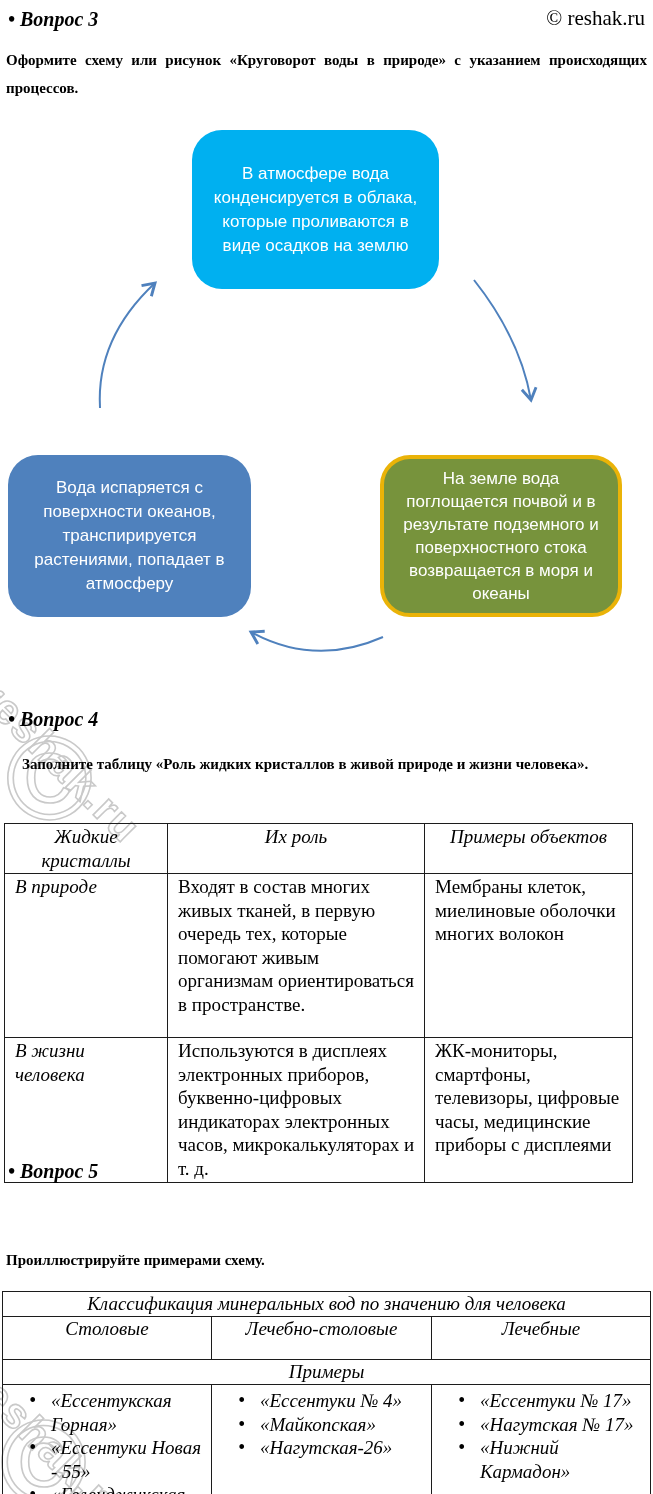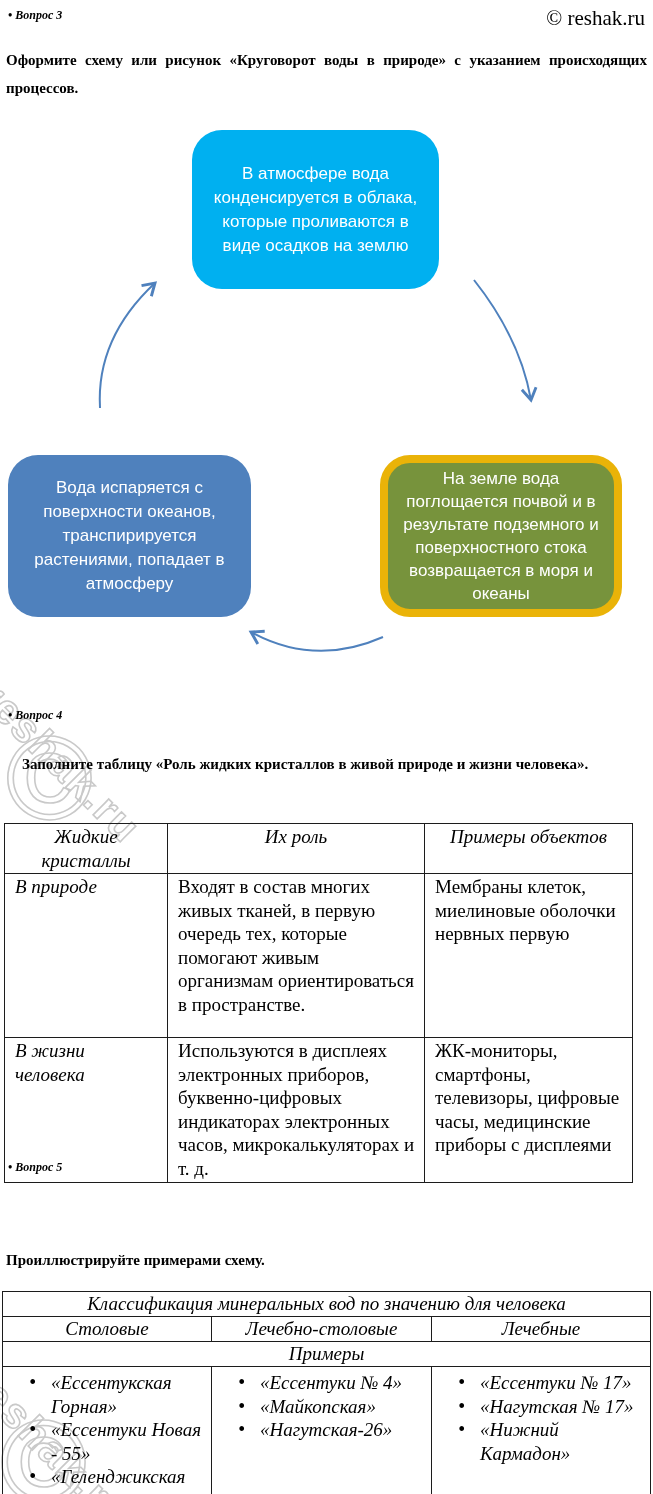--- a/index.html
+++ b/index.html
@@ -2,40 +2,40 @@
 <html><head>
 <meta charset="utf-8">
 <style>
   * { margin:0; padding:0; box-sizing:border-box; }
   html,body { width:653px; height:1494px; }
   body {
     position:relative; background:#ffffff; overflow:hidden;
     font-family:"Liberation Serif", serif; color:#000;
   }
   .abs { position:absolute; }
-  .qlabel { font-family:"Liberation Serif", serif; font-style:italic; font-weight:bold; font-size:12px; z-index:2; }
+  .qlabel { font-family:"Liberation Serif", serif; font-style:italic; font-weight:bold; font-size:20px; z-index:2; }
   .task { font-weight:bold; font-size:15px; line-height:28px; text-align:justify; z-index:2; }
   .credit { font-size:21px; }
 
   
   .wm {
     position:absolute; z-index:1; pointer-events:none;
     font-family:"Liberation Sans", sans-serif; font-weight:bold;
     color:transparent; -webkit-text-stroke:1.6px #c9c9c9;
   }
 
   
   .diagram { position:absolute; left:0; top:110px; width:653px; height:560px; z-index:2; }
   .diagram svg { position:absolute; left:0; top:0; }
   .node {
     position:absolute; border-radius:30px; padding:4px 14px;
     display:flex; align-items:center; justify-content:center; text-align:center;
     color:#fff; font-family:"Liberation Sans", sans-serif; font-size:17px; line-height:24px;
   }
-  .node-ground { border:8px solid #eab308; line-height:23px; }
+  .node-ground { border:4px solid #eab308; line-height:23px; }
 
   
   table { border-collapse:collapse; table-layout:fixed; z-index:2; background:transparent; }
   td, th { border:1.5px solid #1c1c1c; vertical-align:top; font-size:19px; line-height:23.5px; font-weight:normal; }
   .t1 th { font-style:italic; text-align:center; padding:1px 6px; }
   .t1 td { padding:1px 8px 1px 10px; }
   .t1 td.cat { font-style:italic; }
   .t2 td { text-align:center; line-height:22px; padding:1px 4px;font-style:italic; }
   .t2 td.cell-list { text-align:left; padding:4px 6px 4px 22px; line-height:23.5px; }
   ul.ex { list-style:none; margin:0; padding:0; }
@@ -82,21 +82,21 @@
     </colgroup>
   <tbody>
       <tr style="height:48px;">
     <th>Жидкие кристаллы</th>
     <th>Их роль</th>
     <th>Примеры объектов</th>
   </tr>
   <tr style="height:164px;">
     <td class="cat">В природе</td>
     <td>Входят в состав многих живых тканей, в первую очередь тех, которые помогают живым организмам ориентироваться в пространстве.</td>
-    <td>Мембраны клеток, миелиновые оболочки нервных первую</td>
+    <td>Мембраны клеток, миелиновые оболочки многих волокон</td>
   </tr>
   <tr style="height:145px;">
     <td class="cat">В жизни человека</td>
     <td>Используются в дисплеях электронных приборов, буквенно-цифровых индикаторах электронных часов, микрокалькуляторах и т. д.</td>
     <td>ЖК-мониторы, смартфоны, телевизоры, цифровые часы, медицинские приборы с дисплеями</td>
   </tr>
 </tbody>
   </table>
 
 <div class="abs qlabel" style="left:8px;top:1160px;">• Вопрос 5</div>
@@ -105,21 +105,21 @@
 <table class="t2 abs" style="left:2px;top:1291px;width:648px;">
   <colgroup>
       <col style="width:209px">
       <col style="width:220px">
       <col style="width:219px">
     </colgroup>
   <tbody>
       <tr style="height:22px;">
     <td colspan="3">Классификация минеральных вод по значению для человека</td>
   </tr>
-  <tr style="height:25px;">
+  <tr style="height:43px;">
     <td>Столовые</td>
     <td>Лечебно-столовые</td>
     <td>Лечебные</td>
   </tr>
   <tr style="height:23px;">
     <td colspan="3">Примеры</td>
   </tr>
   <tr style="height:120px;">
     <td class="cell-list">
       <ul class="ex">

